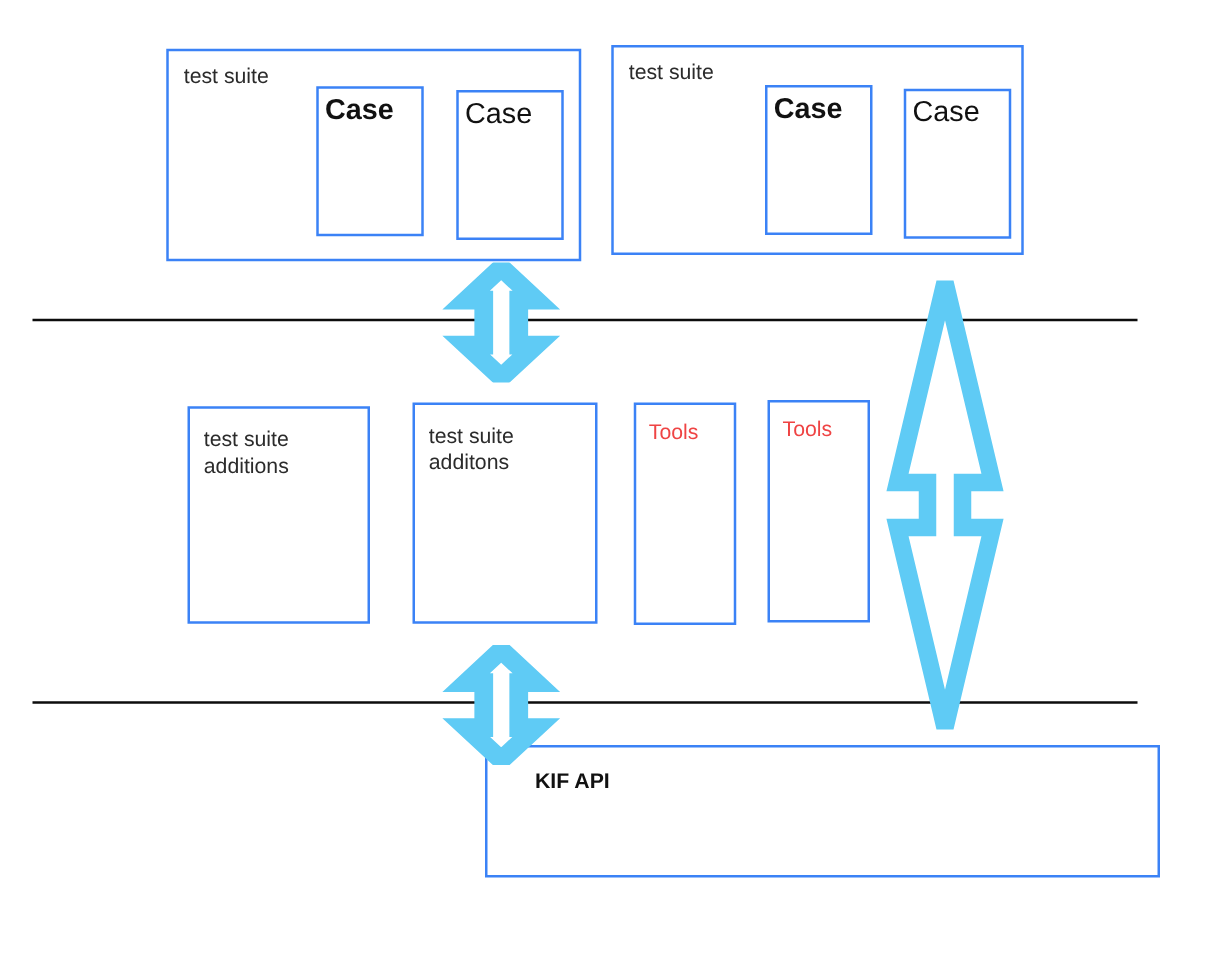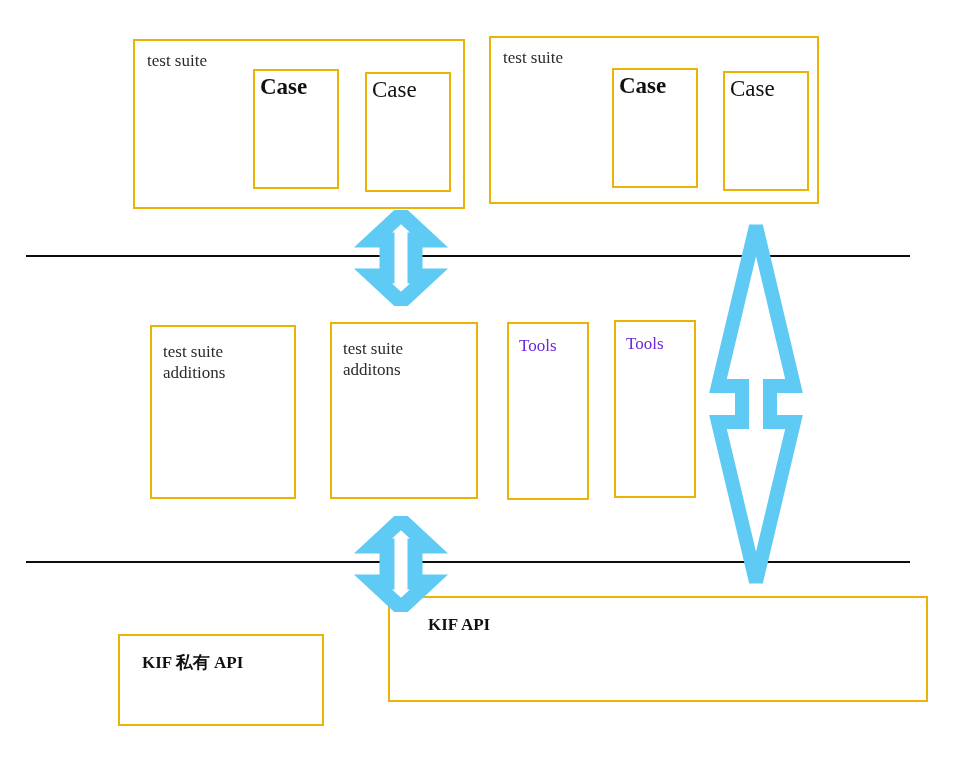--- a/index.html
+++ b/index.html
@@ -17,22 +17,21 @@
     height: 782px;
     background: #ffffff;
     overflow: hidden;
   }
 
   
   .box {
     position: absolute;
     box-sizing: border-box;
     background: #ffffff;
-    border: 2px solid #eab308;
-    font-family: Liberation Serif, serif;
+    border: 2px solid #3b82f6;
   }
   .box-label {
     position: absolute;
     color: #2b2b2b;
     white-space: pre-line;
     line-height: 1.25;
   }
 
   
   .suite-box { border-width: 2px; }
@@ -58,21 +57,21 @@
   .mid-title {
     left: 11px;
     top: 14px;
     font-size: 17px;
     color: #2b2b2b;
   }
   .tools-title {
     left: 10px;
     top: 11px;
     font-size: 17px;
-    color: #6d28d9;
+    color: #ef4444;
   }
 
   
   .api-box { border-width: 2.5px; }
   .api-title {
     left: 22px;
     top: 16px;
     font-size: 17px;
     font-weight: 700;
     color: #111111;
@@ -136,23 +135,20 @@
   <div class="box mid-box" style="left:507px; top:322px; width:82px; height:178px;">
     <div class="box-label tools-title">Tools</div>
   </div>
 
   <div class="box mid-box" style="left:614px; top:320px; width:82px; height:178px;">
     <div class="box-label tools-title">Tools</div>
   </div>
 
   <div class="divider" style="left:26px; top:561px; width:884px;"></div>
 
-  <div class="box api-box" style="left:118px; top:634px; width:206px; height:92px;">
-    <div class="box-label api-title">KIF 私有 API</div>
-  </div>
 
   <div class="box api-box" style="left:388px; top:596px; width:540px; height:106px;">
     <div class="box-label api-title indented">KIF API</div>
   </div>
 
   <div class="arrow" style="left:350px; top:210px; width:102px; height:96px;">
     <svg width="102" height="96" viewBox="0 0 102 96" xmlns="http://www.w3.org/2000/svg">
       <path d="M51 4 L79 30 L65 30 L65 66 L79 66 L51 92 L23 66 L37 66 L37 30 L23 30 Z" fill="#ffffff" stroke="#5fcbf5" stroke-width="15" stroke-linejoin="miter"></path>
     </svg>
   </div>

